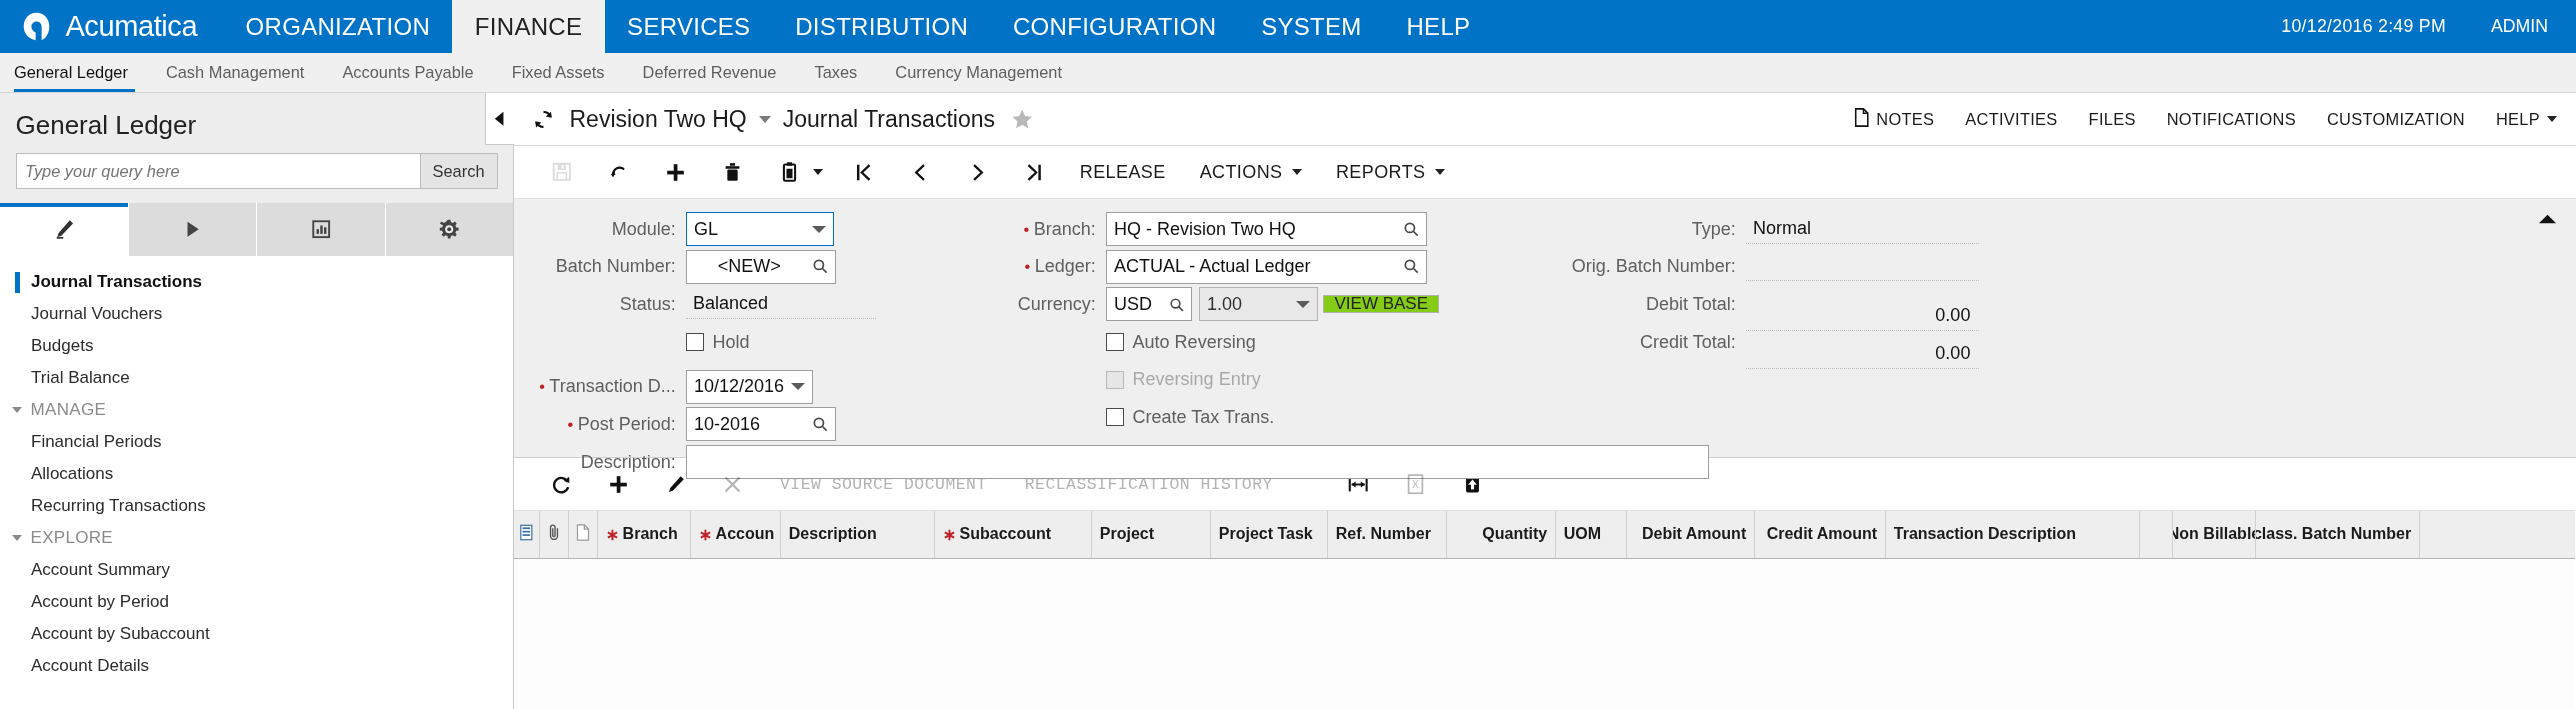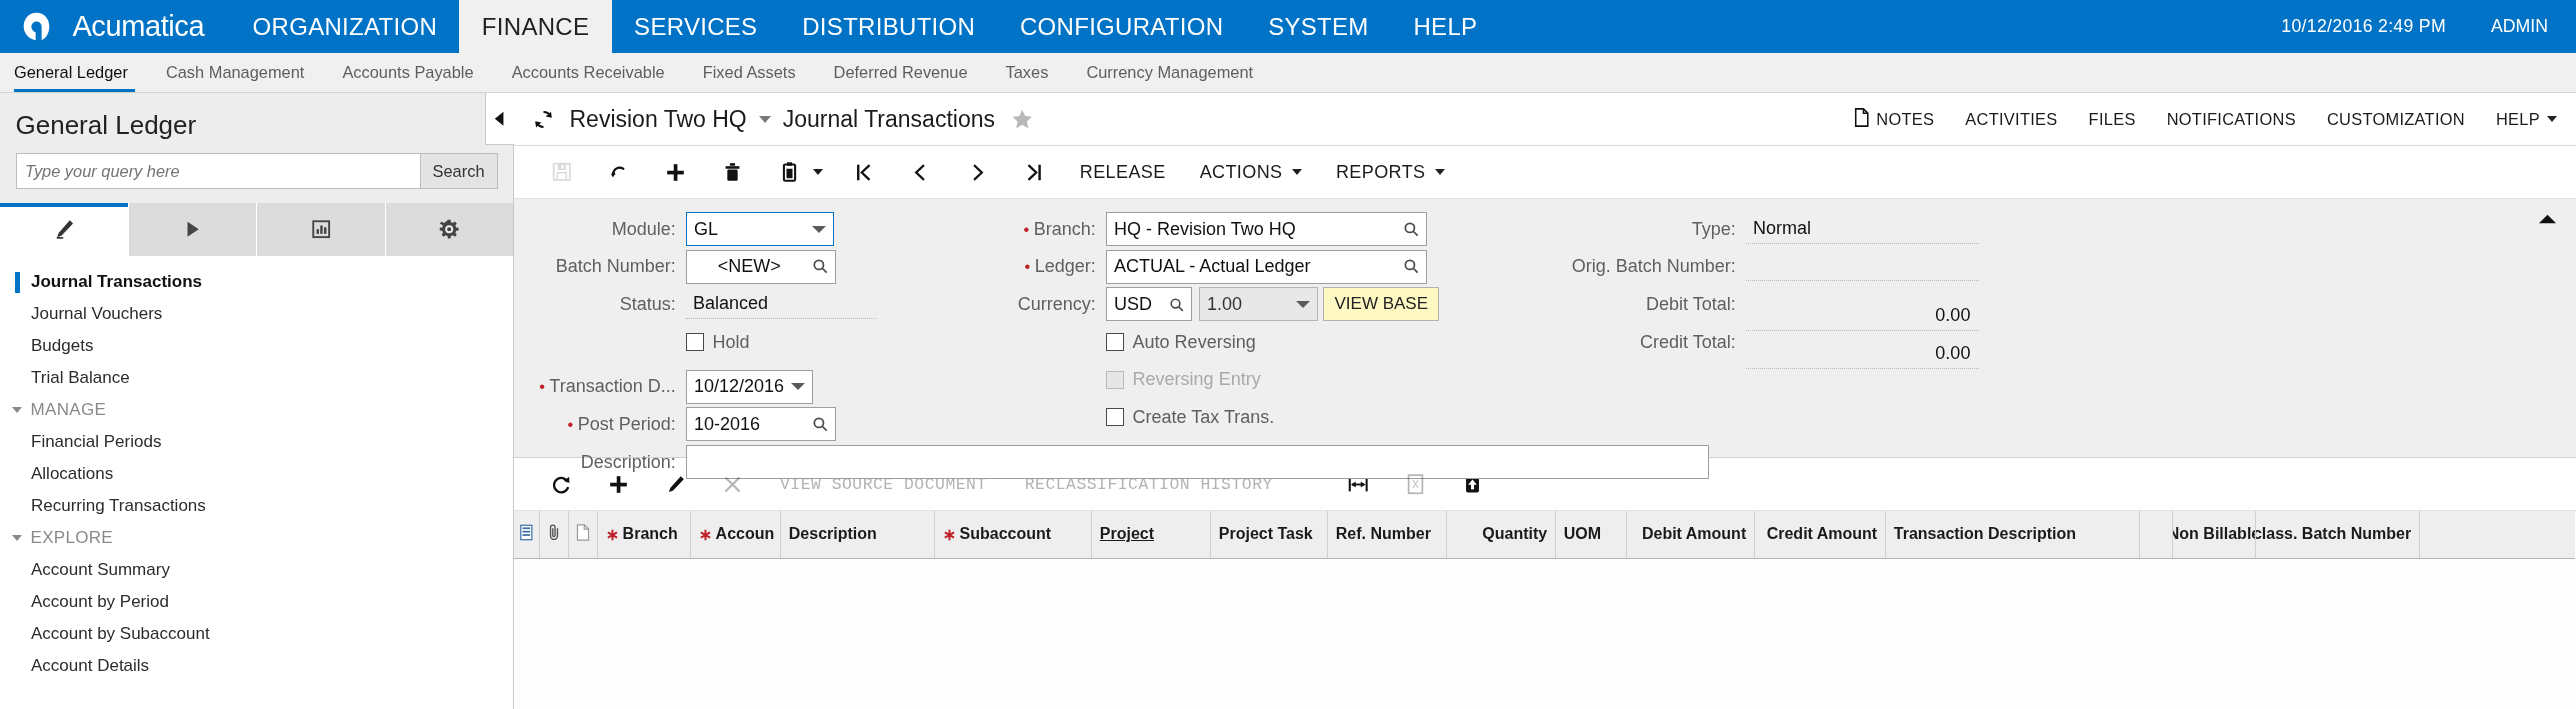--- a/index.html
+++ b/index.html
@@ -14,21 +14,21 @@
   .topbar {
     height: 53px;
     background: #0073c6;
     display: flex;
     align-items: stretch;
     position: relative;
   }
   .logo-wrap {
     display: flex; align-items: center;
     padding: 0 26px 0 22.4px;
-    gap: 21px;
+    gap: 14px;
   }
   .logo-mark {
     width: 29px; height: 29px;
     position: relative;
   }
   .logo-mark svg { display:block; }
   .logo-text {
     color: #ffffff;
     font-size: 29px;
     letter-spacing: -0.4px;
@@ -395,22 +395,22 @@
   .chkbox {
     width: 18px; height: 18px;
     border: 1.7px solid #4a4a4a;
     background: #ffffff;
   }
   .chkbox.dis { border-color: #b9b9b9; background: #e6e6e6; }
   .chk-label { font-size: 18px; color: #5f5f5f; white-space: nowrap; }
   .chk-label.dis { color: #a9a9a9; }
 
   .btn-flat {
-    height: 34px;
-    background: #fef9c3;
+    height: 18px;
+    background: #84cc16;
     border: 0.9px solid #b1b1b1;
     font-size: 17px;
     color: #222222;
     padding: 0 10.3px;
     display: flex; align-items: center;
     cursor: pointer;
     white-space: nowrap;
     font-family: "Liberation Sans", sans-serif;
   }
   .desc-box {
@@ -502,21 +502,20 @@
   <div class="topbar-right">
     <span class="dt">10/12/2016  2:49 PM</span>
     <span>ADMIN</span>
   </div>
 </div>
 
 <div class="subbar" id="subbar">
     <div class="subtab active">General Ledger</div>
     <div class="subtab">Cash Management</div>
     <div class="subtab">Accounts Payable</div>
-    <div class="subtab">Accounts Receivable</div>
     <div class="subtab">Fixed Assets</div>
     <div class="subtab">Deferred Revenue</div>
     <div class="subtab">Taxes</div>
     <div class="subtab">Currency Management</div>
   </div>
 
 <div class="body-wrap">
 
   <div class="sidebar">
     <div class="sb-head">
@@ -980,21 +979,21 @@
                 <span class="starred">∗</span>
                 <span class="wrap2">Accoun</span>
               </div>
               <div class="gh" style="width: 154px; flex: 0 0 154px;">
                 <span class="wrap2">Description</span>
               </div>
               <div class="gh" style="width: 157px; flex: 0 0 157px;">
                 <span class="starred">∗</span>
                 <span class="wrap2">Subaccount</span>
               </div>
-              <div class="gh" style="width: 119px; flex: 0 0 119px; text-decoration: underline;">
+              <div class="gh" style="width: 119px; flex: 0 0 119px;">
                 <span class="wrap2">Project</span>
               </div>
               <div class="gh" style="width: 117px; flex: 0 0 117px;">
                 <span class="wrap2">Project Task</span>
               </div>
               <div class="gh" style="width: 119px; flex: 0 0 119px;">
                 <span class="wrap2">Ref. Number</span>
               </div>
               <div class="gh r" style="width: 109px; flex: 0 0 109px;">
                 <span class="wrap2">Quantity</span>

